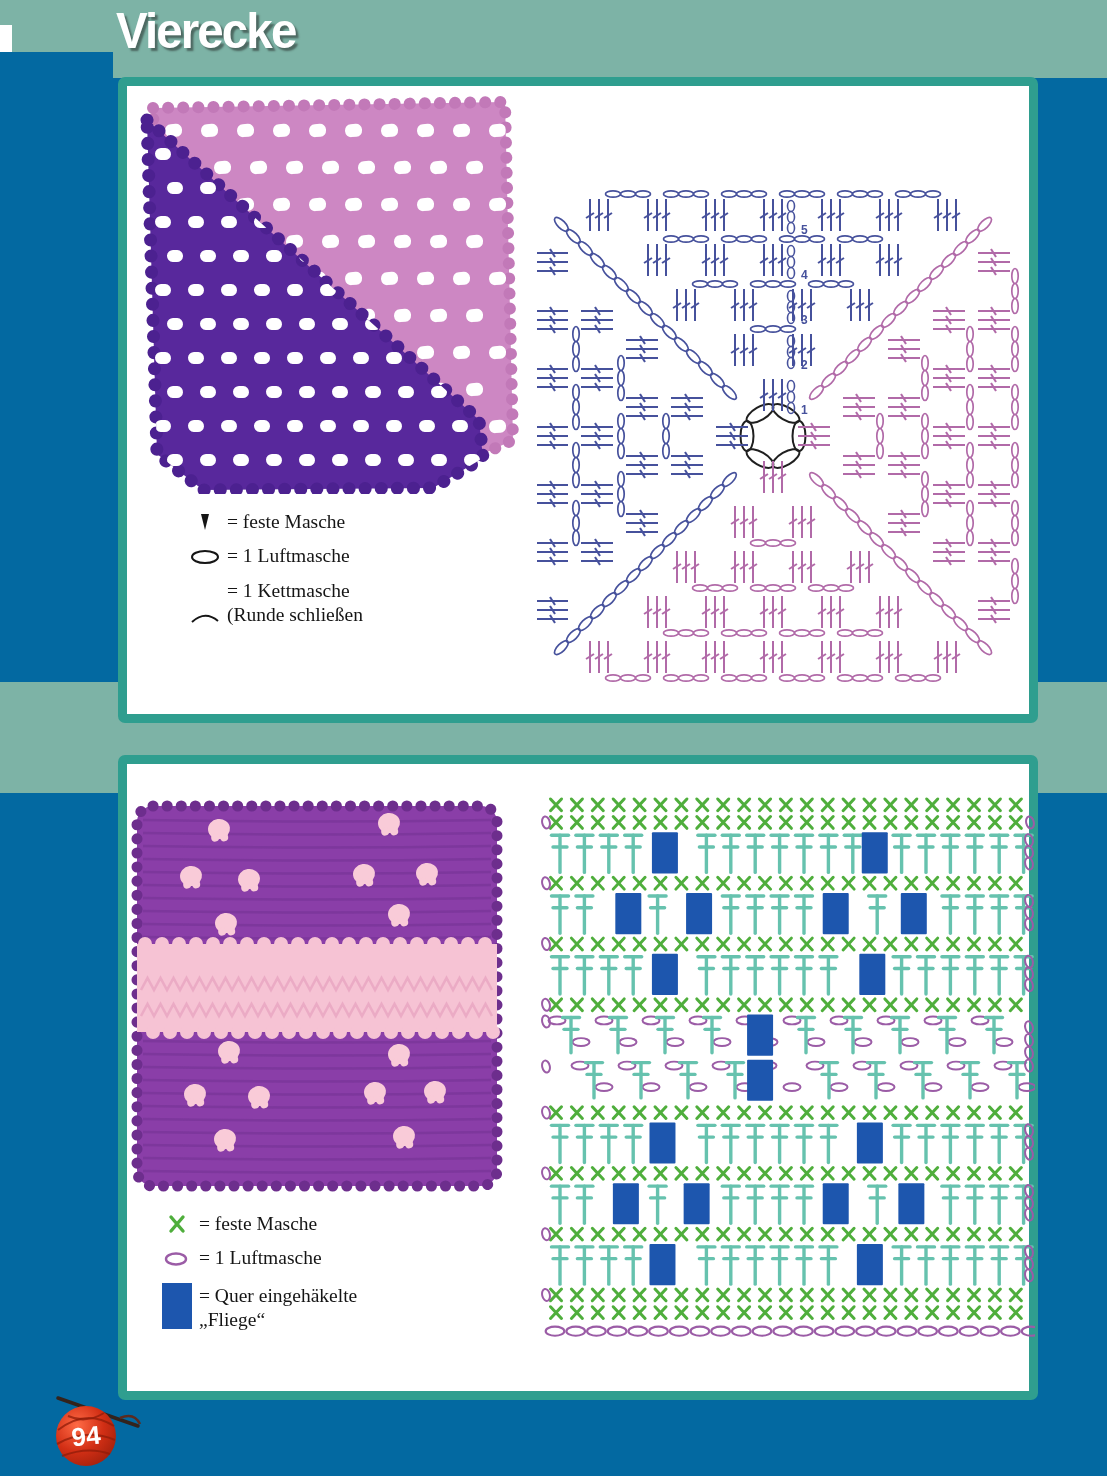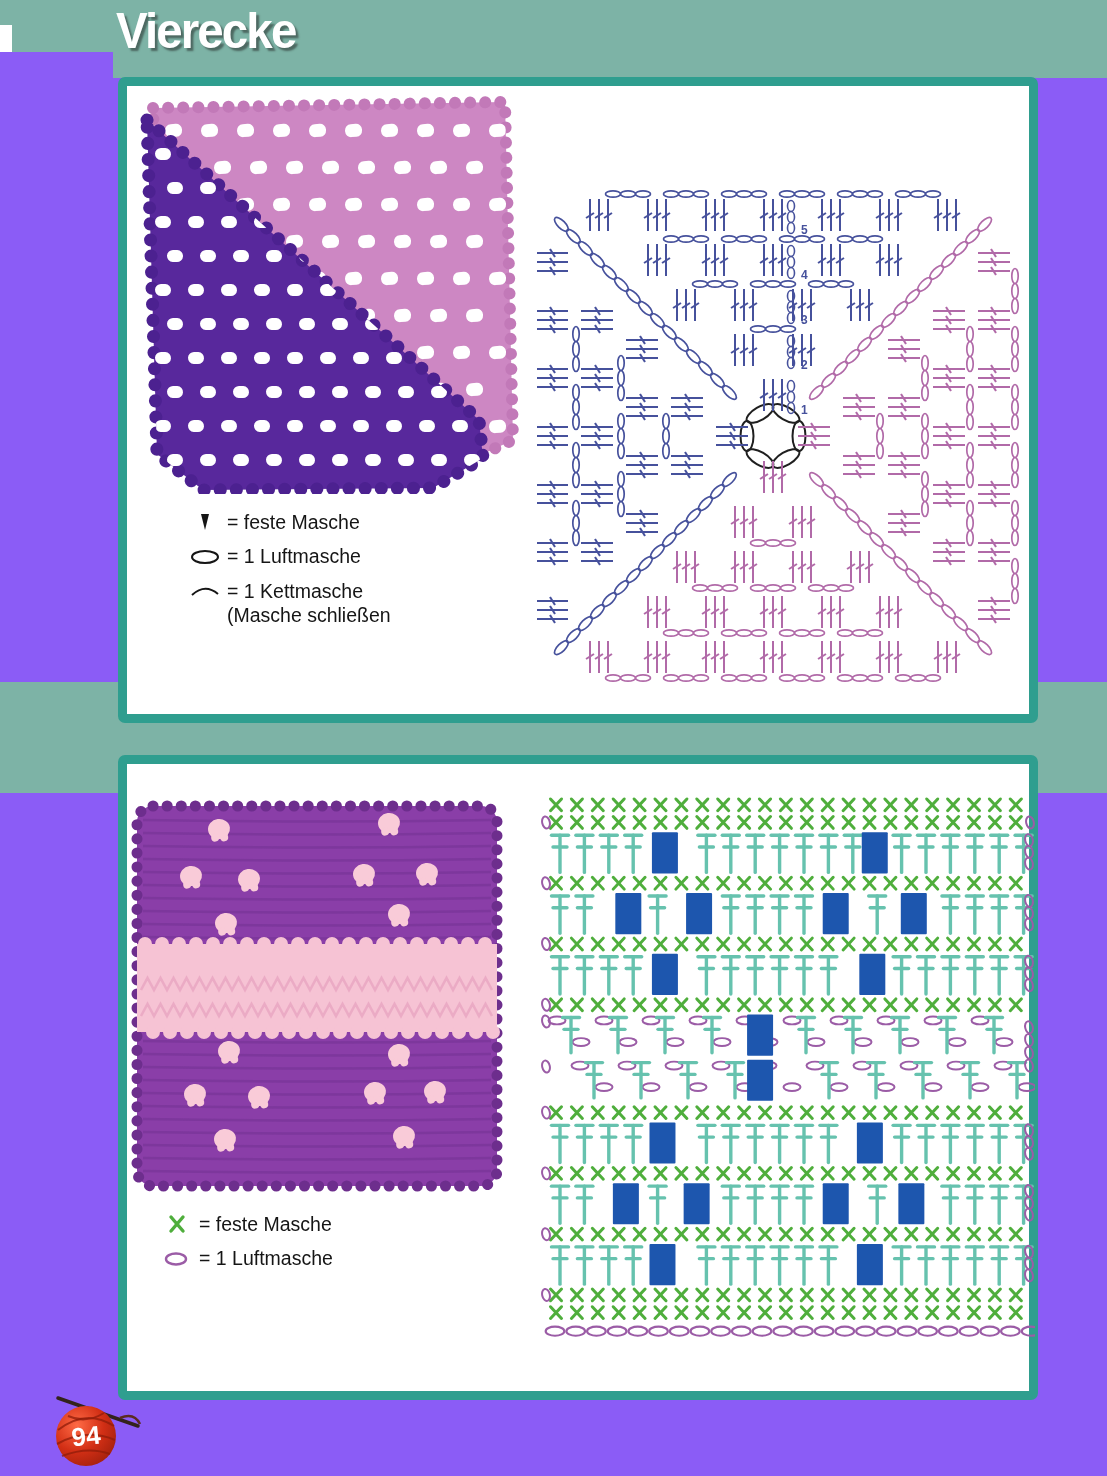--- a/index.html
+++ b/index.html
@@ -1,38 +1,38 @@
 <!DOCTYPE html>
 <html><head>
 <meta charset="utf-8">
 <style>
   html,body{margin:0;padding:0;background:#e8e8e8;}
-  .page{position:relative;width:1107px;height:1476px;background:#8b5cf6;
+  .page{position:relative;width:1107px;height:1476px;background:#0369a1;
         font-family:"Liberation Sans", sans-serif;overflow:hidden;}
   .band{position:absolute;z-index:0;}
   .band-top{left:0;top:0;width:1107px;height:52px;}
   .band-ext{left:113px;top:52px;width:994px;height:26px;}
   .notch{position:absolute;left:0;top:25px;width:12px;height:27px;background:#fff;z-index:1;}
   .band-mid{left:0;top:682px;width:1107px;height:111px;}
   .title{position:absolute;left:116px;top:2px;margin:0;font-size:50px;font-weight:bold;
          color:#fff;letter-spacing:-2px;z-index:3;
          text-shadow:3px 3px 2px rgba(45,55,52,0.6);transform:scaleX(.95);transform-origin:left top;}
   .panel{position:absolute;left:118px;width:920px;background:#fff;border:9px solid #2f9e8f;
          border-radius:7px;box-sizing:border-box;z-index:2;}
   .panel1{top:77px;height:646px;}
   .panel2{top:755px;height:645px;}
   #photo1{position:absolute;left:0;top:8px;}
   #chart1{position:absolute;left:410px;top:100px;}
   #legend1{position:absolute;left:56px;top:424px;}
   #photo2{position:absolute;left:0;top:30px;}
   #chart2{position:absolute;left:414px;top:32px;}
   #legend2{position:absolute;left:28px;top:448px;}
   #ball{position:absolute;left:46px;top:1388px;z-index:3;}
-  .legend-item{display:flex;align-items:center;margin-bottom:10px;color:#151515;font-size:19.5px;}
-  .legend-item.two-line{align-items:flex-start;}
+  .legend-item{display:flex;align-items:center;margin-bottom:10px;color:#151515;font-size:19.5px;font-family:Liberation Serif, serif;}
+  .legend-item.two-line{align-items:flex-end;}
   .legend-icon{width:44px;flex:0 0 44px;display:flex;justify-content:center;align-items:center;}
   .legend-label{line-height:1.25;}
 </style>
 </head>
 <body>
 
 <div class="page">
   <div class="band band-top" style="background: rgb(125, 179, 166);"></div>
   <div class="band band-ext" style="background: rgb(125, 179, 166);"></div>
   <div class="notch"></div>
@@ -1283,21 +1283,21 @@
           </span>
         </div>
         <div class="legend-item two-line">
           <span class="legend-icon">
             <svg width="36" height="22">
               <path d="M5,16 Q18,4 31,15" stroke="#151515" stroke-width="2" fill="none"></path>
             </svg>
           </span>
           <span class="legend-label">
             <div>= 1 Kettmasche</div>
-            <div>(Masche schließen</div>
+            <div>(Runde schließen</div>
           </span>
         </div>
       </div>
   </section>
 
   <section class="panel panel2" style="border-color: rgb(47, 158, 143);">
     <div id="photo2"><svg width="380" height="402" viewBox="0 0 380 402">
           <rect x="10" y="12" width="360" height="380" rx="16" fill="#8a3ea8"></rect>
           <rect x="10" y="12" width="360" height="380" rx="16" fill="none" stroke="#6d2e8d" stroke-width="11" stroke-dasharray="0.1 14" stroke-linecap="round"></rect>
           <path d="M16,26 Q190,29 364,26" fill="none" stroke="#6d2e8d" stroke-width="2.6" opacity="0.45"></path>
@@ -2360,20 +2360,31 @@
         <div class="legend-item">
           <span class="legend-icon">
             <svg width="36" height="20">
               <ellipse cx="17" cy="10" rx="10" ry="5.5" stroke="#9b5ca6" stroke-width="2.4" fill="none"></ellipse>
             </svg>
           </span>
           <span class="legend-label">
             <div>= 1 Luftmasche</div>
           </span>
         </div>
+        <div class="legend-item two-line">
+          <span class="legend-icon">
+            <svg width="36" height="52">
+              <rect x="3" y="2" width="30" height="46" fill="#1d56ae"></rect>
+            </svg>
+          </span>
+          <span class="legend-label">
+            <div>= Quer eingehäkelte</div>
+            <div>„Fliege“</div>
+          </span>
+        </div>
       </div>
   </section>
 
   <div id="ball"><svg width="100" height="92" viewBox="0 0 100 92">
         <defs>
           <radialGradient id="ballGrad" cx="35%" cy="32%" r="80%">
             <stop offset="0%" stop-color="#ff6a45"></stop>
             <stop offset="55%" stop-color="#d22f15"></stop>
             <stop offset="100%" stop-color="#9e1f0c"></stop>
           </radialGradient>

